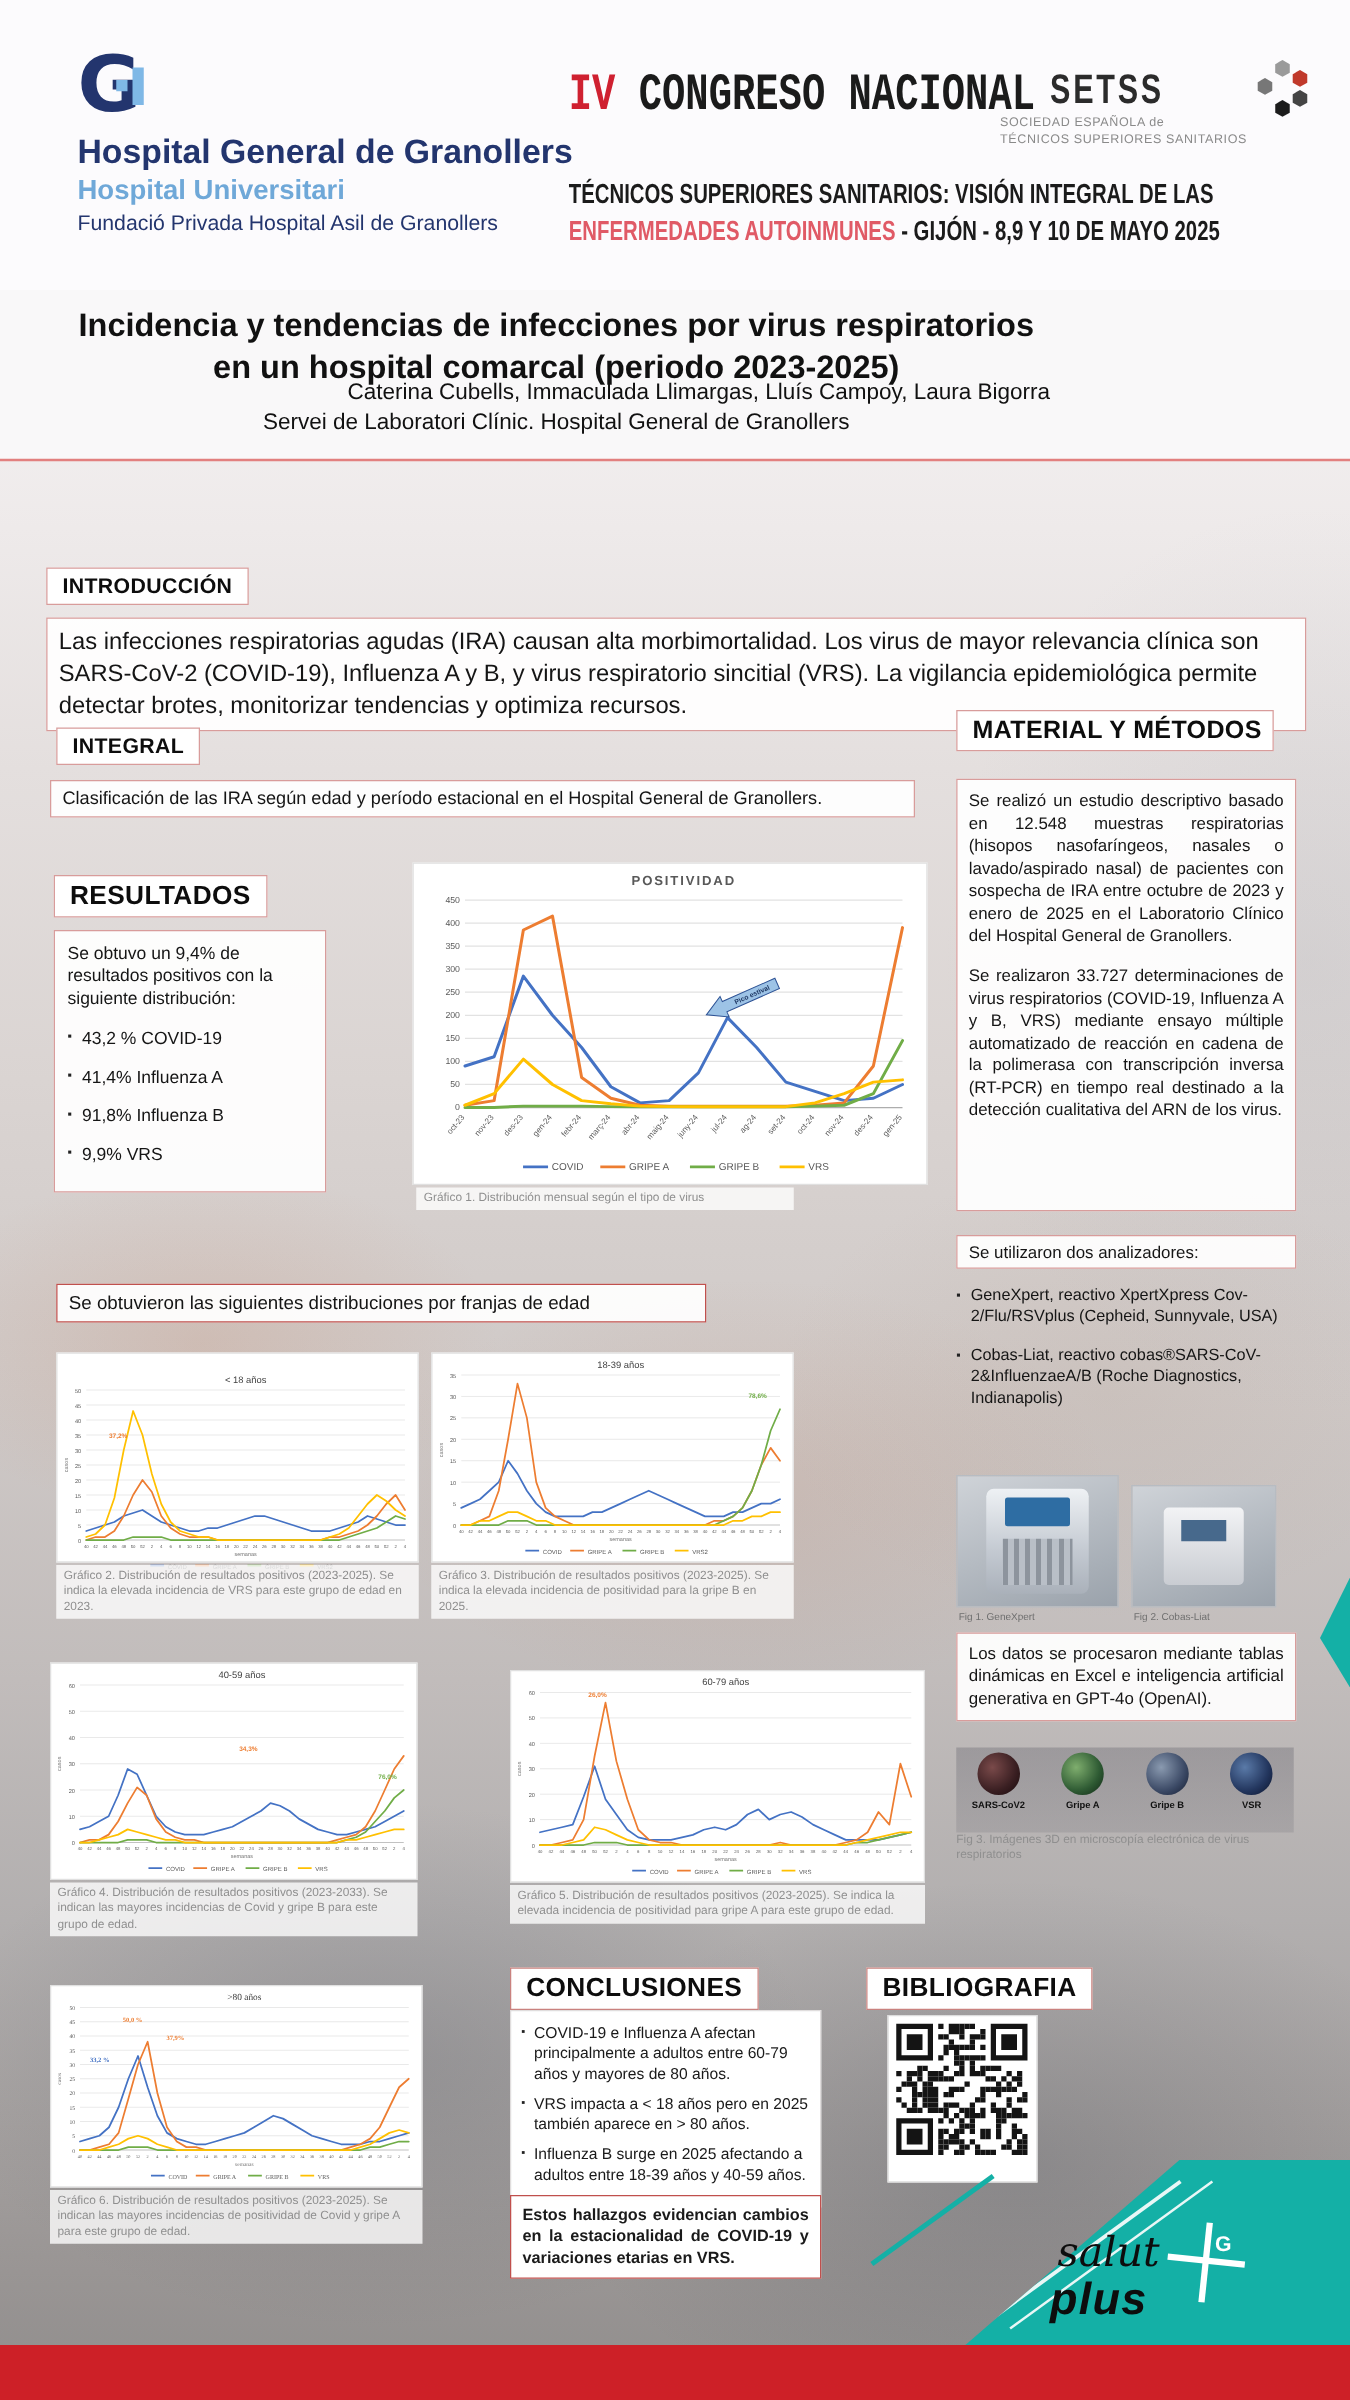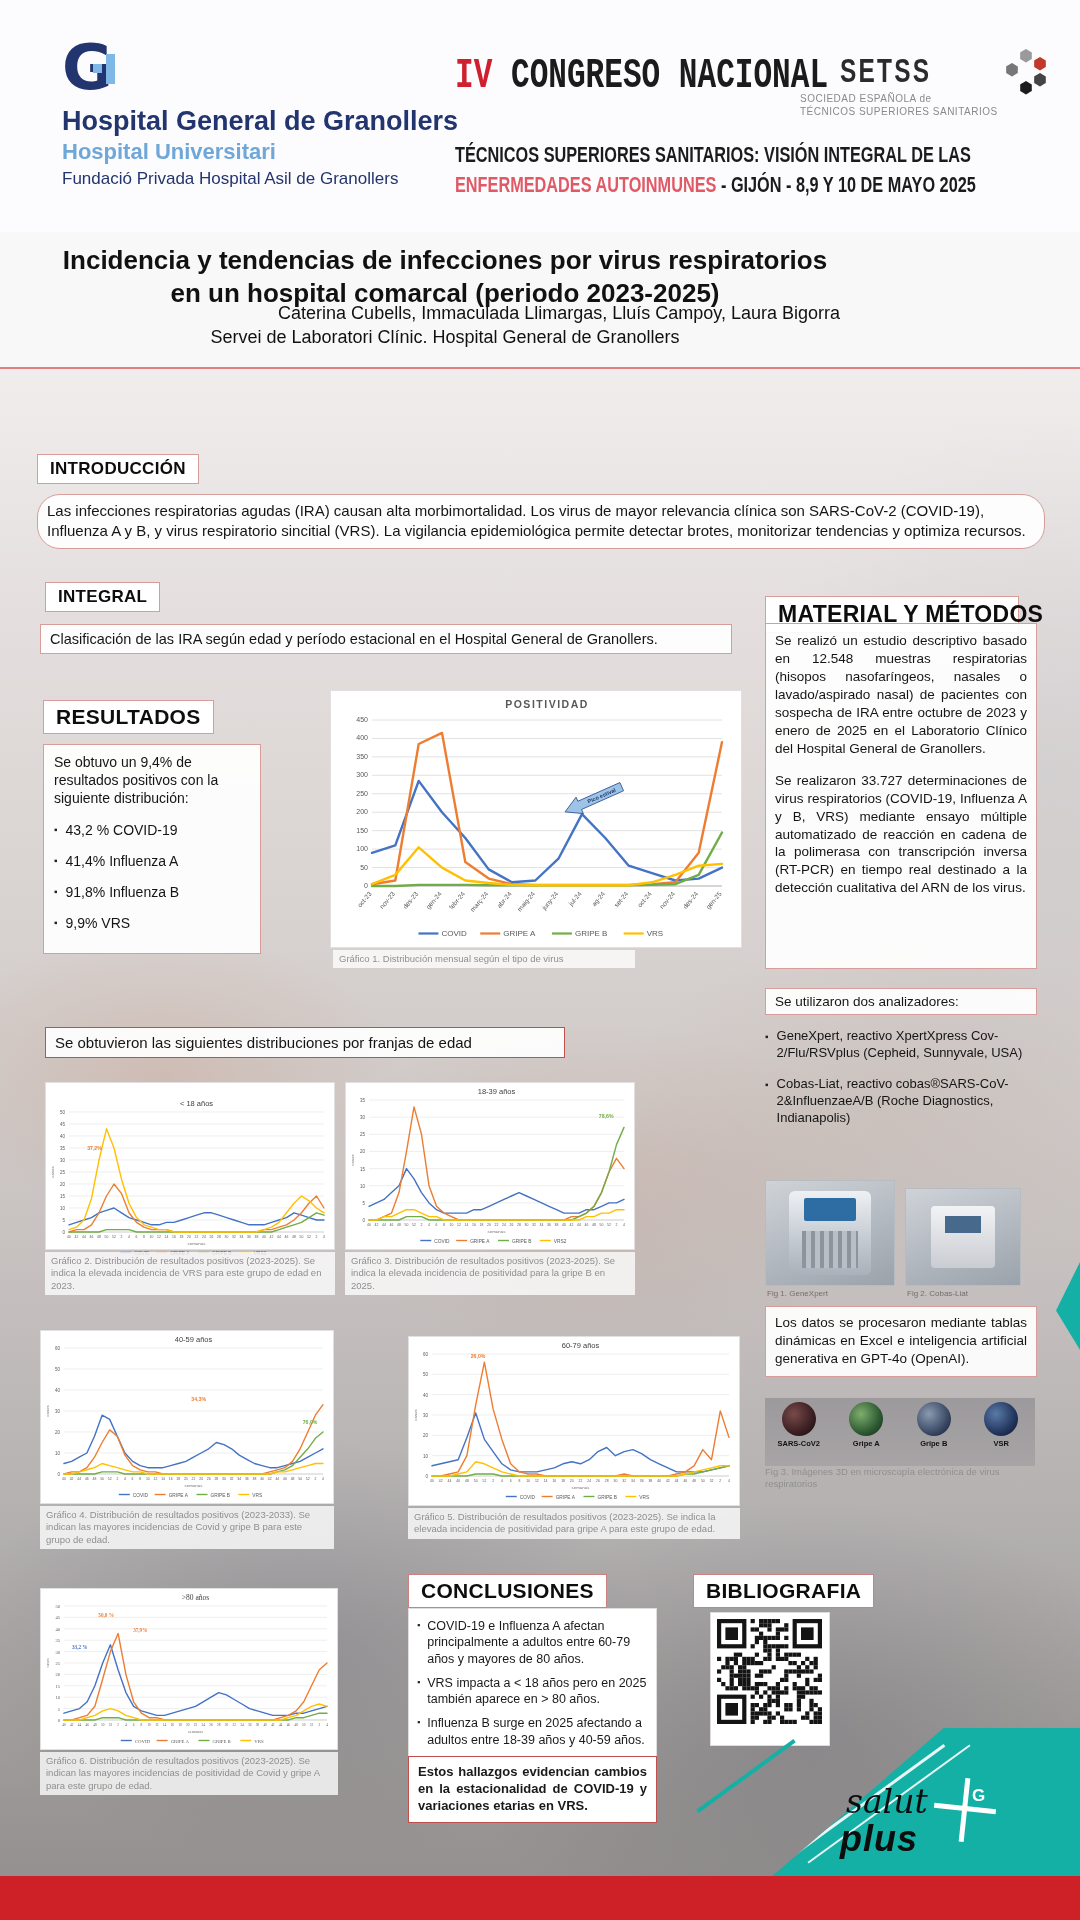--- a/index.html
+++ b/index.html
@@ -44,21 +44,21 @@
   .main-title{left:50px;top:244px;width:790px;text-align:center;font-size:26px;font-weight:bold;color:#111;line-height:1.25;}
   .authors{left:50px;top:303px;width:790px;text-align:right;font-size:18px;color:#111;}
   .affil{left:50px;top:327px;width:790px;text-align:center;font-size:18px;color:#111;}
 
   .hbox{position:absolute;background:#fff;border:1px solid #d89c9b;font-weight:bold;color:#0d0d0d;padding:4px 12px;font-size:17px;letter-spacing:.3px;white-space:nowrap;}
   .hbox.big{font-size:21px;border-color:#c9827f;}
   .tbox{position:absolute;background:rgba(255,255,255,.93);border:1px solid #d89c9b;color:#151515;}
   .card{position:absolute;background:#fff;border:1px solid #e0e0e0;}
   .cap{position:absolute;background:rgba(255,255,255,.78);color:#8f8f8f;font-size:9.5px;line-height:1.3;padding:3px 6px;}
 
-  .intro-text{left:37px;top:494px;width:988px;padding:6px 9px;font-size:15px;line-height:1.35;border-radius:23px;}
+  .intro-text{left:37px;top:494px;width:988px;padding:6px 9px;font-size:19px;line-height:1.35;}
   .objetivo-text{left:40px;top:624px;width:672px;padding:6px 9px;font-size:14.5px;}
   .resultados-box{left:43px;top:744px;width:196px;height:192px;padding:8px 10px;font-size:14px;line-height:1.3;}
   .res-bullet{margin-top:13px;display:flex;}
   .res-bullet:before{content:"▪";font-size:10px;margin-right:8px;margin-top:2px;color:#222;}
   .age-note{left:45px;top:1027px;width:500px;padding:6px 9px;font-size:15px;border:1.5px solid #c0504d;}
 
   .mm-box{left:765px;top:623px;width:252px;height:328px;padding:8px 9px;font-size:13.5px;line-height:1.33;text-align:justify;}
   .mm-box p{margin:0 0 14px 0;}
   .mm-analyzers{left:765px;top:988px;width:252px;padding:5px 9px;font-size:13.5px;}
   .mm-bullets{left:765px;top:1028px;width:262px;font-size:13px;line-height:1.3;color:#151515;}
@@ -145,21 +145,21 @@
     <div>en un hospital comarcal (periodo 2023-2025)</div>
   </div>
   <div class="abs authors">Caterina Cubells, Immaculada Llimargas, Lluís Campoy, Laura Bigorra</div>
   <div class="abs affil">Servei de Laboratori Clínic. Hospital General de Granollers</div>
 
   <div class="hbox" style="left:37px;top:454px;">INTRODUCCIÓN</div>
   <div class="tbox intro-text">Las infecciones respiratorias agudas (IRA) causan alta morbimortalidad. Los virus de mayor relevancia clínica son SARS-CoV-2 (COVID-19), Influenza A y B, y virus respiratorio sincitial (VRS). La vigilancia epidemiológica permite detectar brotes, monitorizar tendencias y optimiza recursos.</div>
 
   <div class="hbox" style="left:45px;top:582px;">INTEGRAL</div>
   <div class="tbox objetivo-text">Clasificación de las IRA según edad y período estacional en el Hospital General de Granollers.</div>
-  <div class="hbox" style="left:765px;top:596px;font-size:23px;width:228px;text-align:center;">MATERIAL Y MÉTODOS</div>
+  <div class="hbox" style="left:765px;top:568px;font-size:20px;width:228px;text-align:center;">MATERIAL Y MÉTODOS</div>
   <div class="tbox mm-box">
     <p>Se realizó un estudio descriptivo basado en 12.548 muestras respiratorias (hisopos nasofaríngeos, nasales o lavado/aspirado nasal) de pacientes con sospecha de IRA entre octubre de 2023 y enero de 2025 en el Laboratorio Clínico del Hospital General de Granollers.</p>
     <p>Se realizaron 33.727 determinaciones de virus respiratorios (COVID-19, Influenza A y B, VRS) mediante ensayo múltiple automatizado de reacción en cadena de la polimerasa con transcripción inversa (RT-PCR) en tiempo real destinado a la detección cualitativa del ARN de los virus.</p>
   </div>
   <div class="tbox mm-analyzers">Se utilizaron dos analizadores:</div>
   <div class="abs mm-bullets">
     <div class="mm-bullet">
         <span>GeneXpert, reactivo XpertXpress Cov-2/Flu/RSVplus (Cepheid, Sunnyvale, USA)</span>
       </div>
     <div class="mm-bullet">

